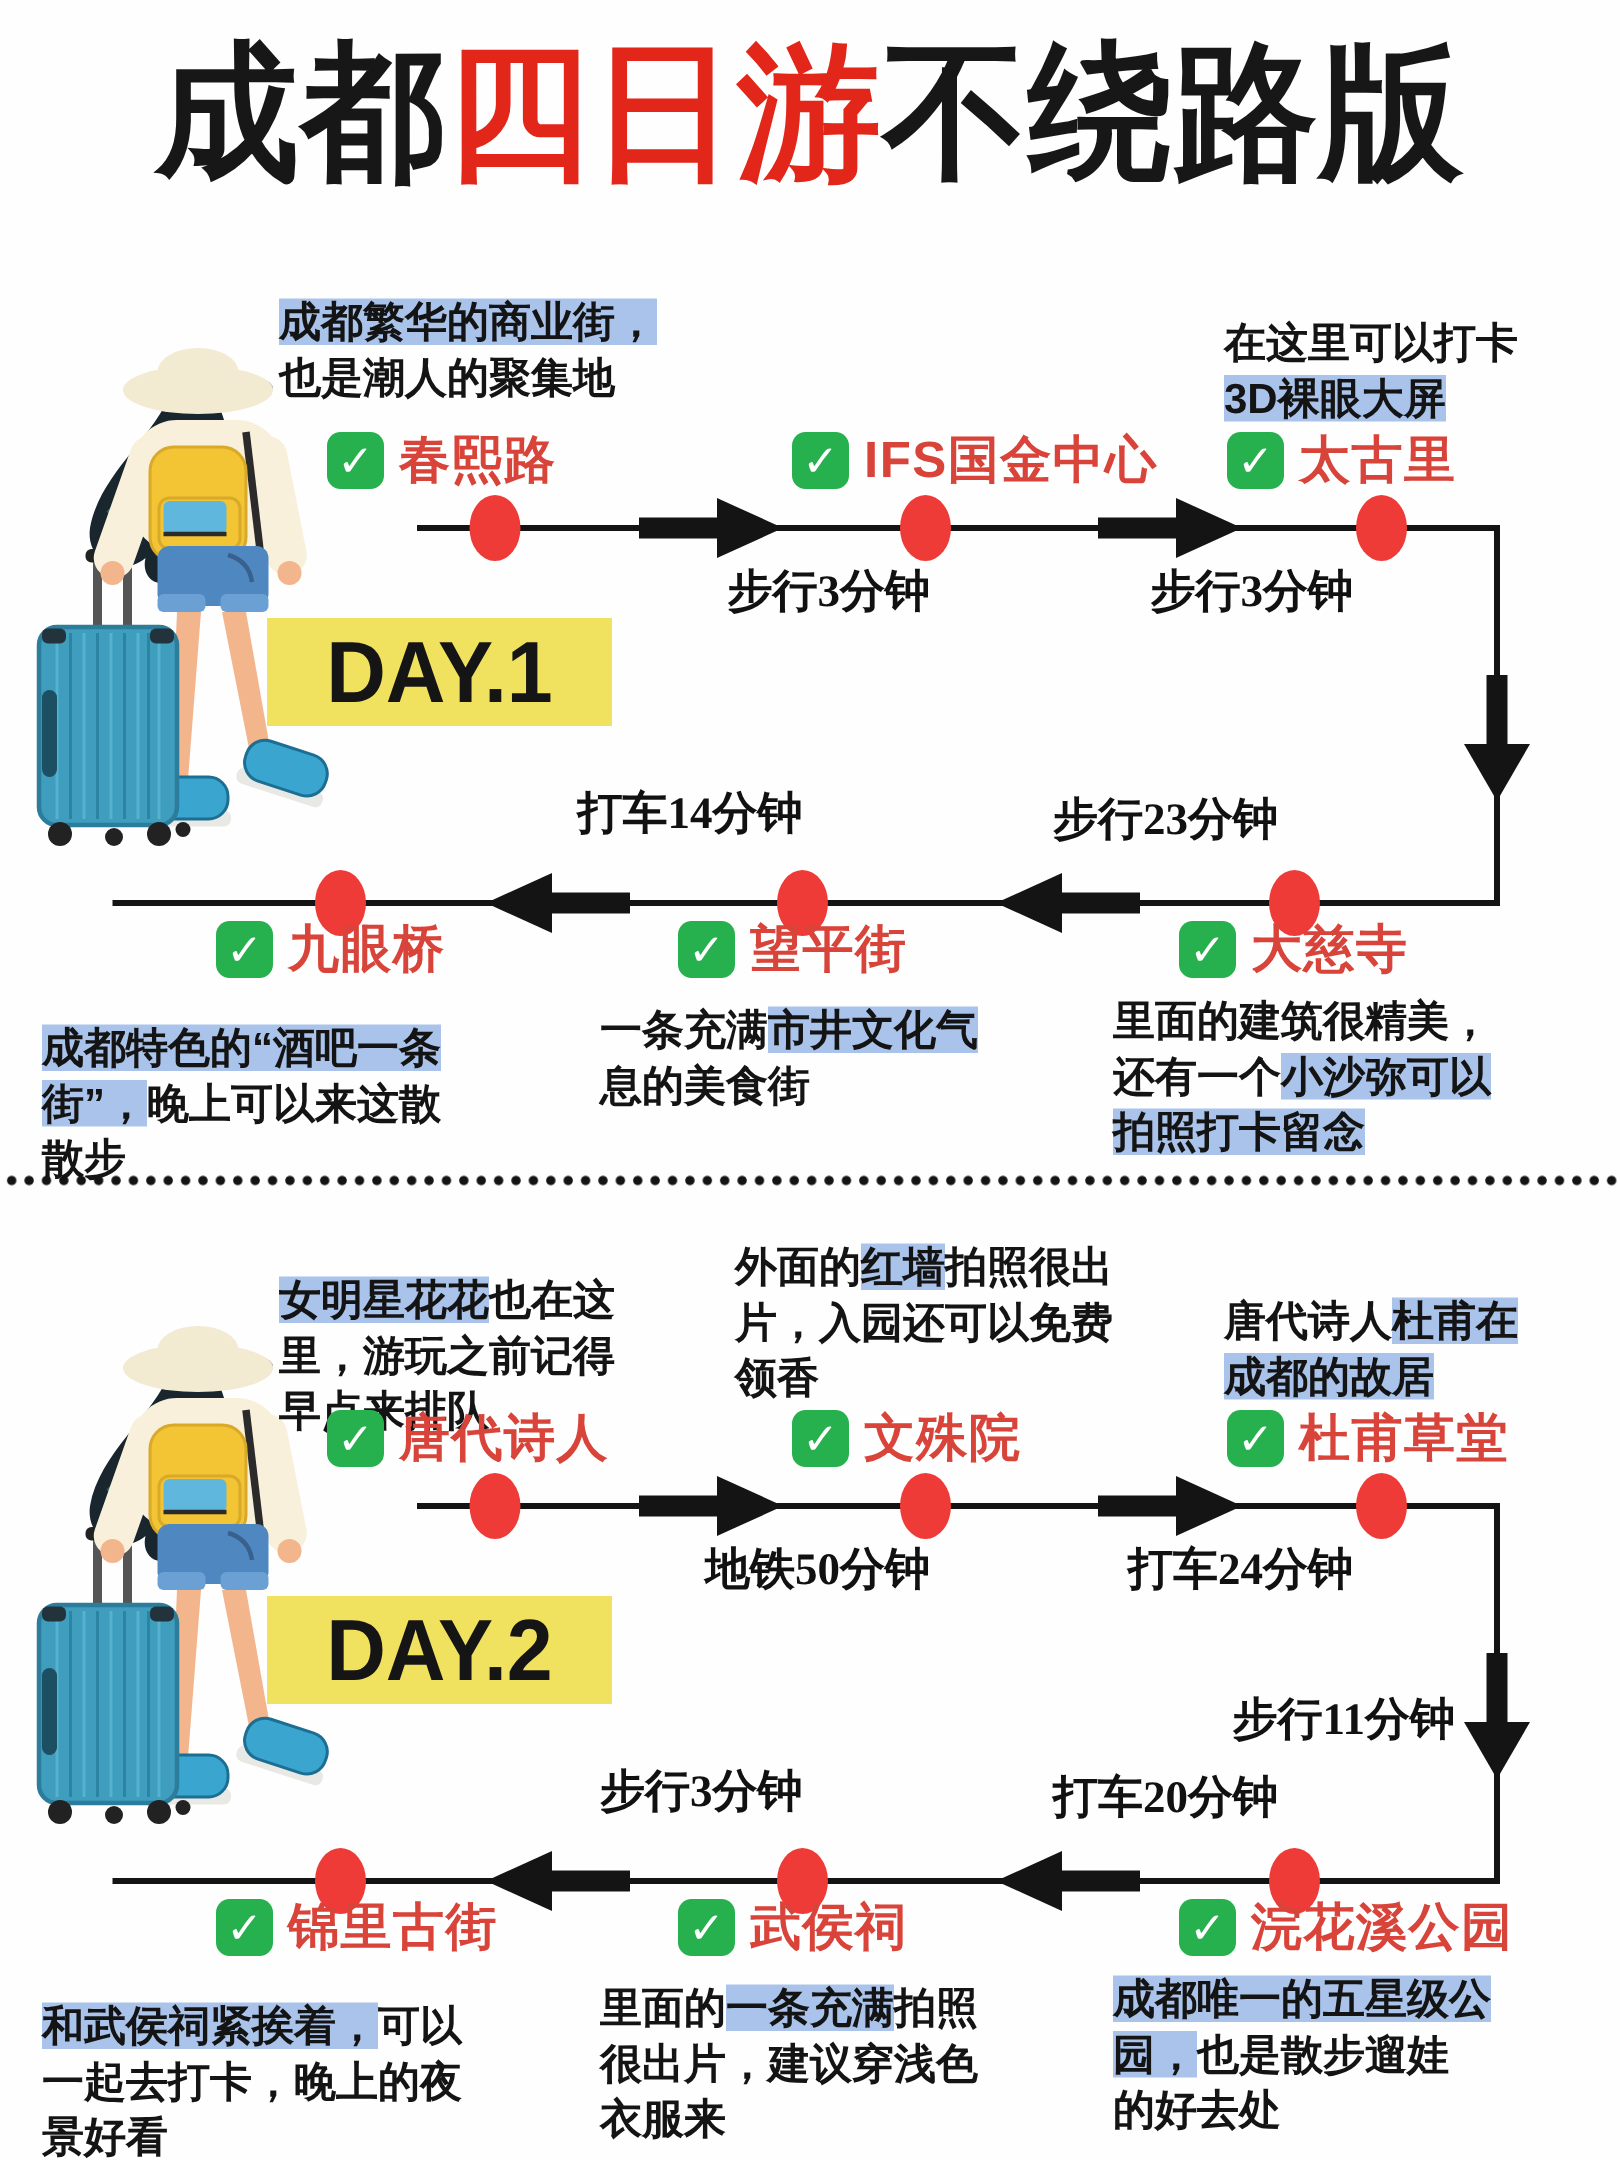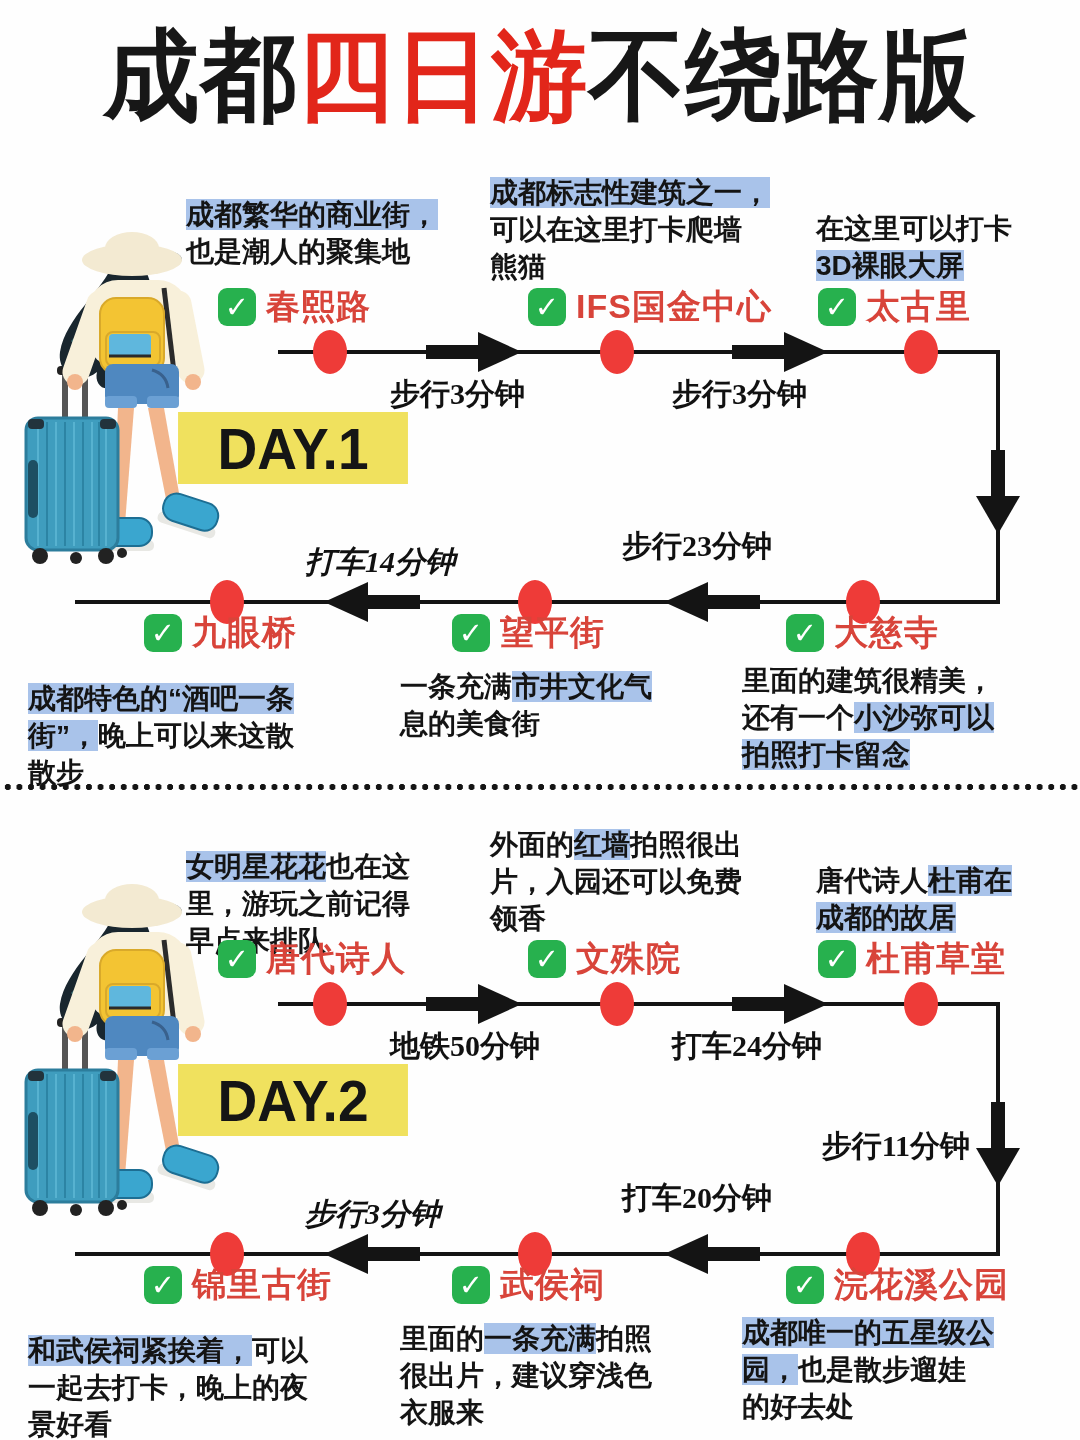--- a/index.html
+++ b/index.html
@@ -34,25 +34,25 @@
   .s1{left:218px;top:116px;} .s2{left:528px;top:116px;} .s3{left:818px;top:116px;}
   .s4{left:144px;top:442px;} .s5{left:452px;top:442px;} .s6{left:786px;top:442px;}
   
   .hline,.vline{position:absolute;background:#141414;}
   .hline1{left:278px;top:180px;width:722px;height:4px;}
   .hline2{left:75px;top:430px;width:925px;height:4px;}
   .vline{left:996px;top:180px;width:4px;height:254px;}
   .dot{position:absolute;width:34px;height:44px;border-radius:50%;background:#ee3b38;}
   .arrow{position:absolute;}
   
-  .time{position:absolute;width:230px;text-align:left;
+  .time{position:absolute;width:230px;text-align:right;
         font-family:"Liberation Serif","DejaVu Serif",serif;font-size:30px;font-weight:600;color:#111;}
   .t1{left:390px;top:204px;} .t2{left:672px;top:204px;}
   .tdown{left:770px;top:304px;text-align:right;width:200px;}
-  .t4{left:305px;top:372px;font-style:italic;} .t3{left:622px;top:356px;}
+  .t4{left:305px;top:352px;} .t3{left:622px;top:356px;}
   
   .divider{position:absolute;left:0;top:783px;width:1080px;height:8px;
            background-image:radial-gradient(circle,#141414 2.8px,transparent 3.4px);
            background-size:11.6px 8px;background-repeat:repeat-x;background-position:2px center;}
   .girl{position:absolute;left:2px;top:52px;width:230px;height:362px;}
 </style>
 </head>
 <body>
 
 <div id="poster">
@@ -123,23 +123,20 @@
         <ellipse cx="152" cy="37" rx="28" ry="10" fill="#7e8b99"></ellipse>
         <ellipse cx="130" cy="38" rx="50" ry="16" fill="#f3ead2"></ellipse>
         <ellipse cx="130" cy="26" rx="27" ry="16" fill="#f3ead2"></ellipse>
       </g>
     </svg>
 
     <div class="day-label">DAY.1</div>
 
     <div class="desc d1"><span class="hl">成都繁华的商业街，</span><span>
 也是潮人的聚集地</span></div>
-    <div class="desc d2"><span class="hl">成都标志性建筑之一，</span><span>
-可以在这里打卡爬墙
-熊猫</span></div>
     <div class="desc d3"><span>在这里可以打卡
 </span><span class="hl">3D裸眼大屏</span></div>
 
     <div class="stop s1">
       <span class="check">✓</span>
       <span class="stop-name">春熙路</span>
     </div>
     <div class="stop s2">
       <span class="check">✓</span>
       <span class="stop-name">IFS国金中心</span>

